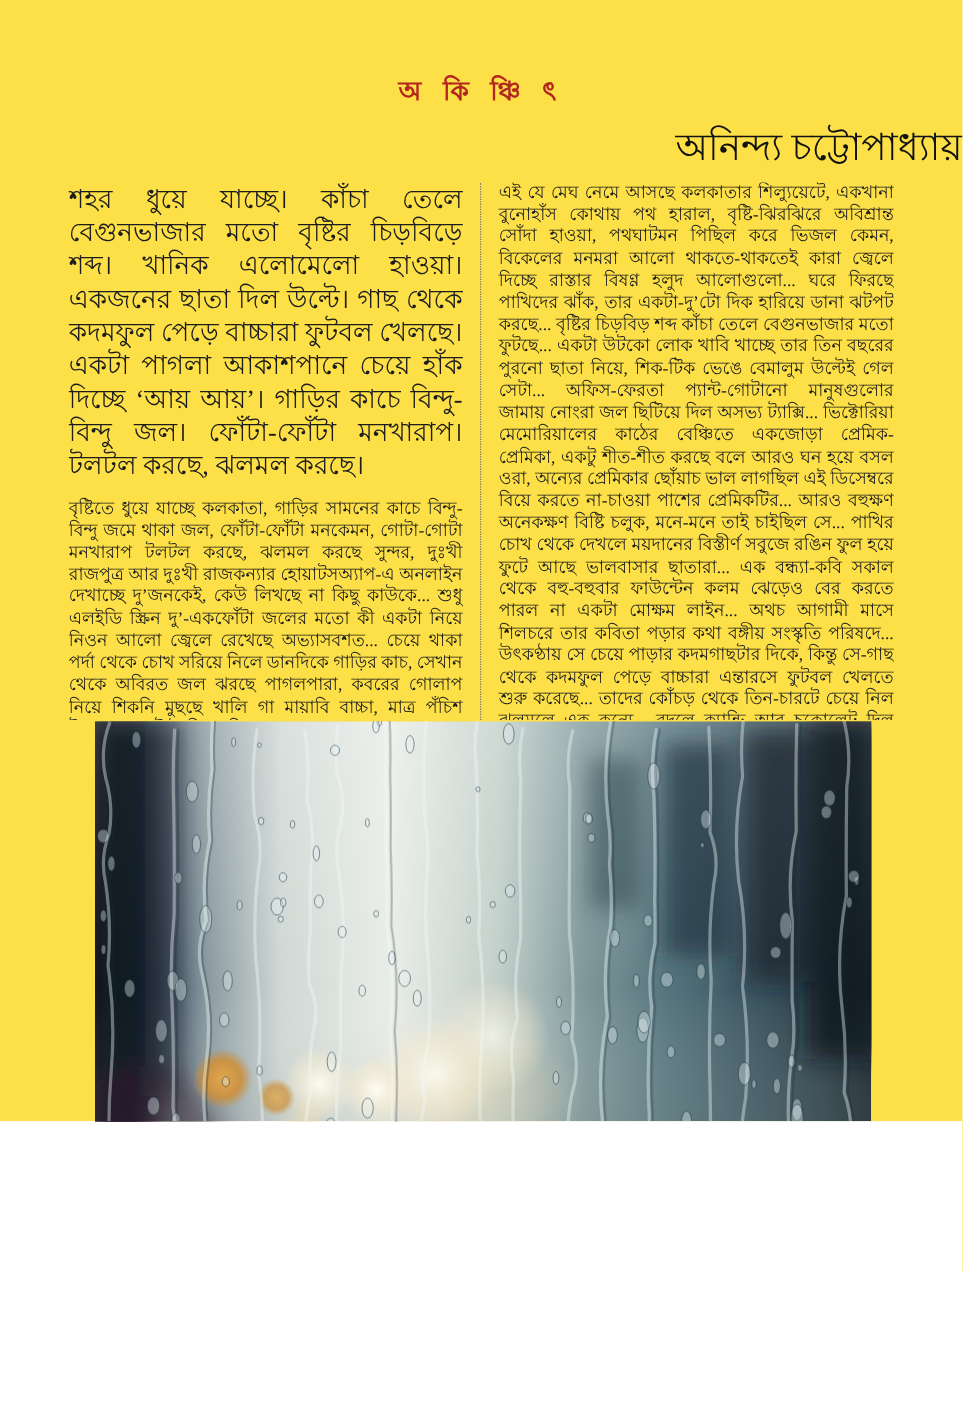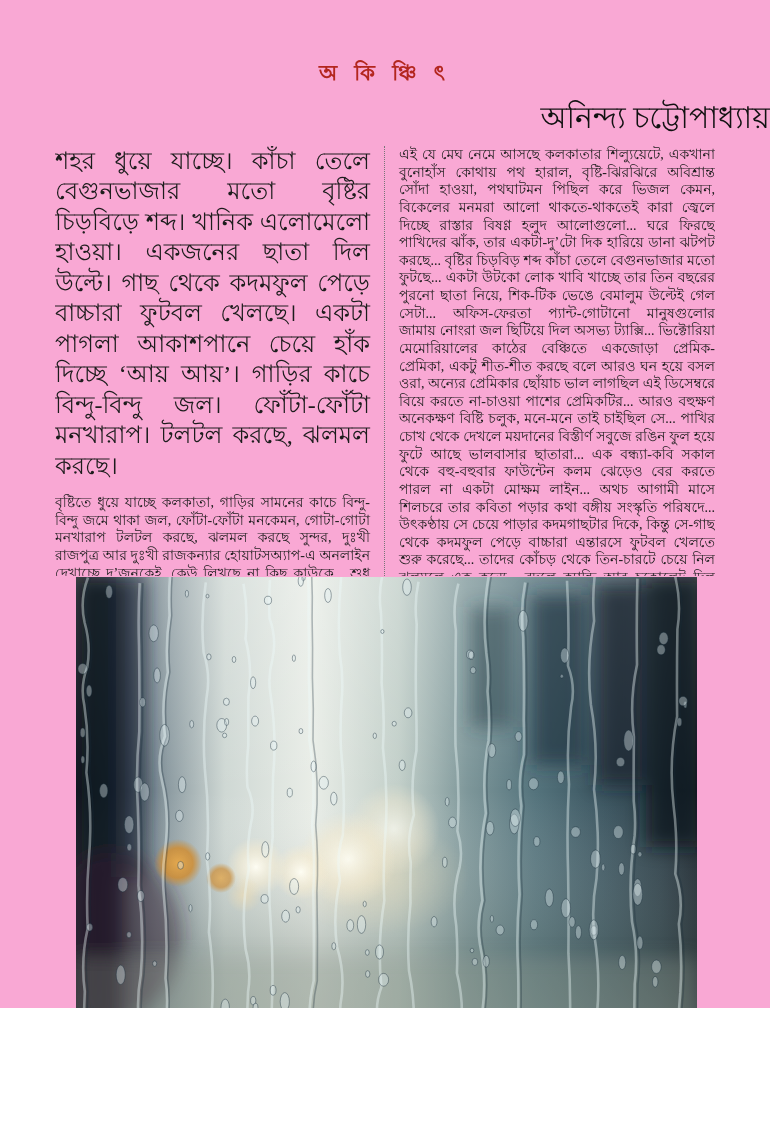--- a/index.html
+++ b/index.html
@@ -2,41 +2,41 @@
 <html style="--accent-red: #b3261e; --text: #1c1c1c; --divider: #777777;"><head>
 <meta charset="utf-8">
 <style>
   :root{
     --accent-red:#b3261e;
     --text:#1c1c1c;
     --divider:#777777;
   }
   html,body{margin:0;padding:0;background:#ffffff;}
   .page{
-    position:relative;width:770px;height:1008px;background:#f9a8d4;
+    position:relative;width:770px;height:897px;background:#fde047;
     font-family:"Liberation Serif","DejaVu Serif",serif;color:var(--text);
     overflow:hidden;margin:0;
   }
   .kicker{
     position:absolute;top:57px;left:0;right:0;text-align:center;
     font-size:21px;font-weight:bold;letter-spacing:6px;color:var(--accent-red);
   }
   .author-title{
     position:absolute;top:94px;left:0;right:0;text-align:right;
     font-size:30px;font-weight:normal;color:#111;
   }
   .columns{
     position:absolute;top:146px;left:55px;width:660px;display:flex;
   }
   .col{
     width:330px;box-sizing:border-box;text-align:justify;height:430px;overflow:hidden;
   }
   .col-left{padding-right:14px;border-right:1px dotted var(--divider);}
   .col-right{padding-left:14px;}
-  .lede{font-size:24px;line-height:1.27;margin:0 0 13px 0;}
+  .lede{font-size:21px;line-height:1.27;margin:0 0 13px 0;}
   .body-text{font-size:14px;line-height:1.26;margin:0;}
   .photo{
     position:absolute;top:577px;left:76px;width:621px;height:476px;overflow:hidden;
   }
   .photo svg{display:block;}
   #streaks-light path{fill:none;stroke:rgba(238,250,250,0.40);stroke-width:2.6;}
   #streaks-dark path{fill:none;stroke:rgba(22,44,56,0.30);stroke-width:1.6;}
   #drops ellipse{fill:rgba(228,242,244,0.38);stroke:rgba(24,46,58,0.50);stroke-width:0.8;}
   .footer{
     position:absolute;top:1063px;left:30px;display:flex;gap:14px;

